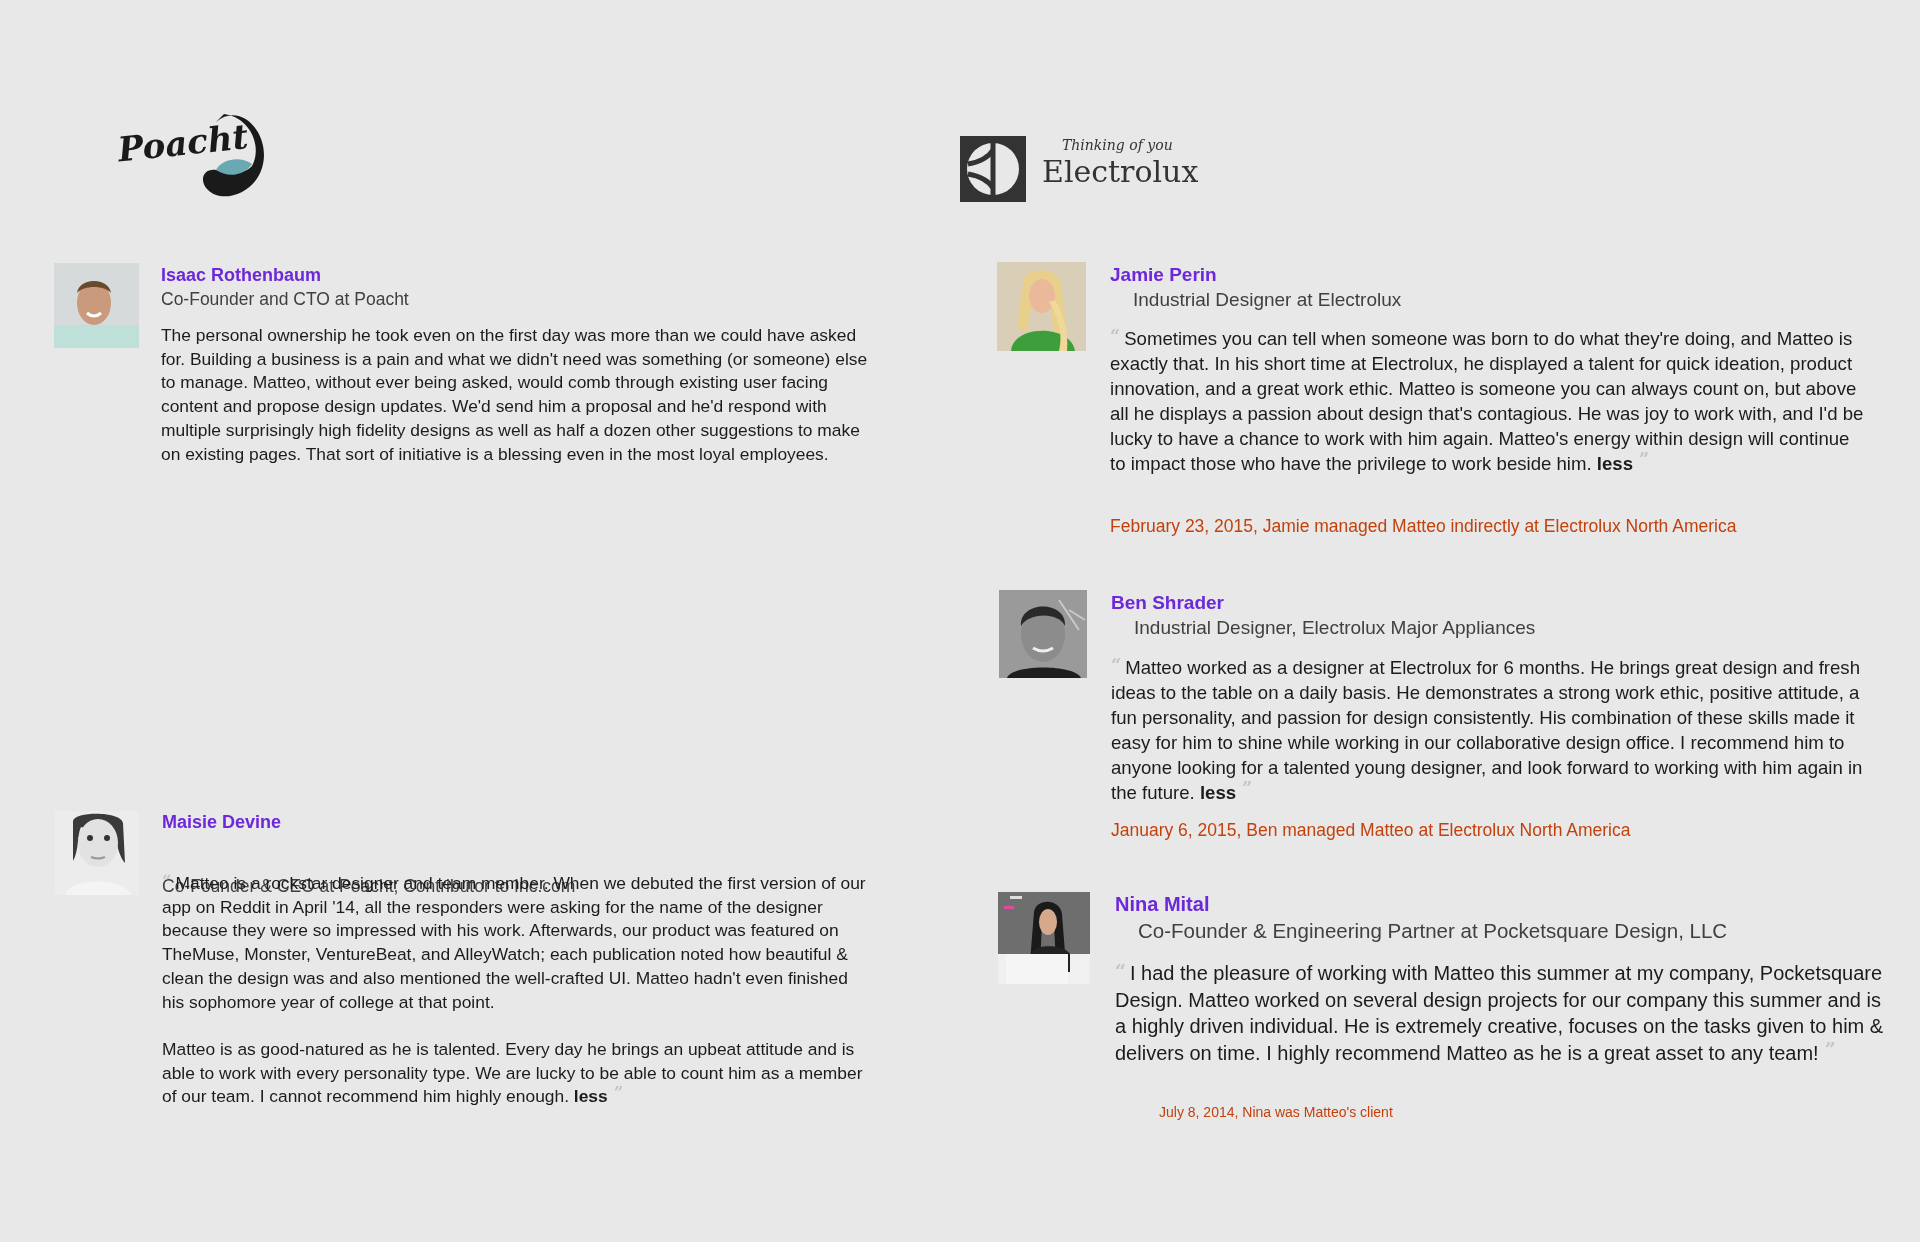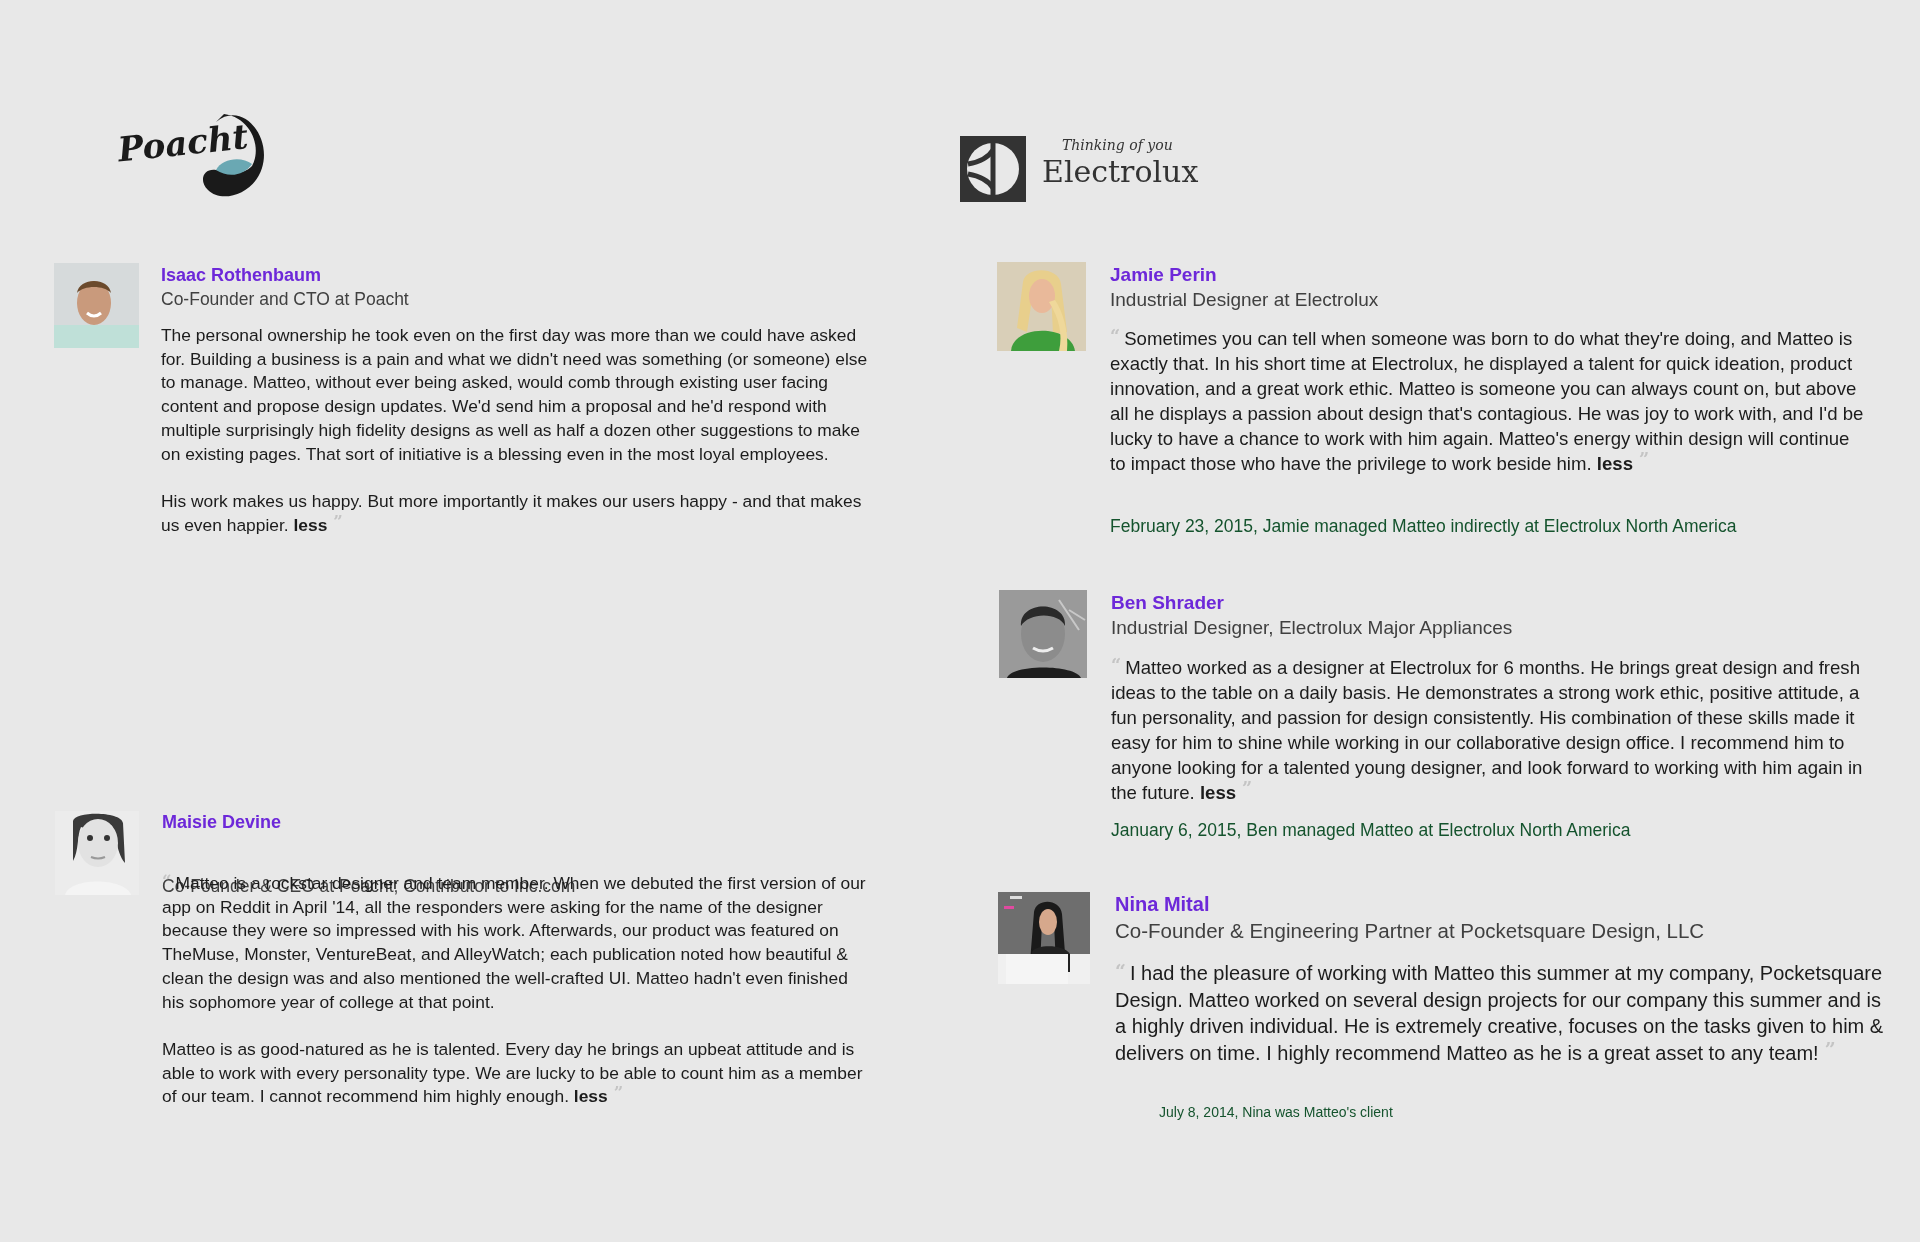--- a/index.html
+++ b/index.html
@@ -15,30 +15,30 @@
   .avatar svg { display:block; width:100%; height:100%; }
   .name { position:absolute; color:#6d28d9; font-weight:bold; white-space:nowrap; }
   .title { position:absolute; color:#404040; white-space:nowrap; }
   .body { position:absolute; color:#1c1c1c; }
   .body p { margin:0; }
   .body p + p { margin-top:var(--gap); }
   .q-open, .q-close { color:#c4c4c4; font-family:"DejaVu Serif", serif; font-weight:bold; }
   .q-open { font-size:0.95em; margin-right:6px; letter-spacing:-2px; position:relative; top:-2px; }
   .q-close { font-size:0.95em; margin-left:6px; letter-spacing:-2px; position:relative; top:-4px; }
   .less { font-weight:bold; color:#1c1c1c; cursor:pointer; }
-  .meta { position:absolute; color:#14532d; white-space:nowrap; }
+  .meta { position:absolute; color:#c2410c; white-space:nowrap; }
 
   
   .L .name { font-size:18px; }
   .L .title { font-size:17.5px; }
   .L .body { font-size:17.4px; line-height:23.7px; width:720px; --gap:23.7px; }
 
   
   .R .name { font-size:19px; }
-  .R .title { font-size:19px; }
+  .R .title { font-size:19px;margin-left:23px; }
   .R .body { font-size:18.6px; line-height:25.1px; width:760px; --gap:25px; }
   .R .meta { font-size:17.5px; }
 
   .N .name { font-size:20px; }
   .N .title { font-size:20.5px; }
   .N .body { font-size:20px; line-height:26.5px; width:770px; }
   .N .meta { font-size:14px;margin-left:44px; }
 </style>
 </head>
 <body>
@@ -69,21 +69,20 @@
       <rect y="62" width="85" height="23" fill="#bfe0d8"></rect>
       <ellipse cx="40" cy="40" rx="17" ry="22" fill="#c99a7c"></ellipse>
       <path d="M23 30 C 25 14, 55 14, 57 30 C 50 22, 30 22, 23 30Z" fill="#6b4a2c"></path>
       <path d="M33 50 Q 40 56 47 50" stroke="#fff" stroke-width="3" fill="none"></path>
     </svg>
   </div>
   <div class="name" style="left:161px;top:265px;">Isaac Rothenbaum</div>
   <div class="title" style="left:161px;top:289px;">Co-Founder and CTO at Poacht</div>
   <div class="body" style="left:161px;top:324px;">
     <p>The personal ownership he took even on the first day was more than we could have asked for. Building a business is a pain and what we didn't need was something (or someone) else to manage. Matteo, without ever being asked, would comb through existing user facing content and propose design updates. We'd send him a proposal and he'd respond with multiple surprisingly high fidelity designs as well as half a dozen other suggestions to make on existing pages. That sort of initiative is a blessing even in the most loyal employees.</p>
-    <p><span>His work makes us happy. But more importantly it makes our users happy - and that makes us even happier.</span> <span class="less">less</span><span class="q-close">”</span></p>
   </div>
 </div>
 
 <div class="rec L">
   <div class="avatar" style="left:55px;top:811px;width:84px;height:84px;">
     <svg viewBox="0 0 84 84">
       <rect width="84" height="84" fill="#ececec"></rect>
       <path d="M18 10 C 20 0, 66 0, 68 12 L 70 52 C 60 40, 62 20, 56 14 C 44 18, 30 18, 26 16 C 22 24, 24 40, 18 50 Z" fill="#3a3a3a"></path>
       <ellipse cx="43" cy="32" rx="20" ry="24" fill="#e2e2e2"></ellipse>
       <circle cx="35" cy="27" r="3" fill="#333"></circle>

